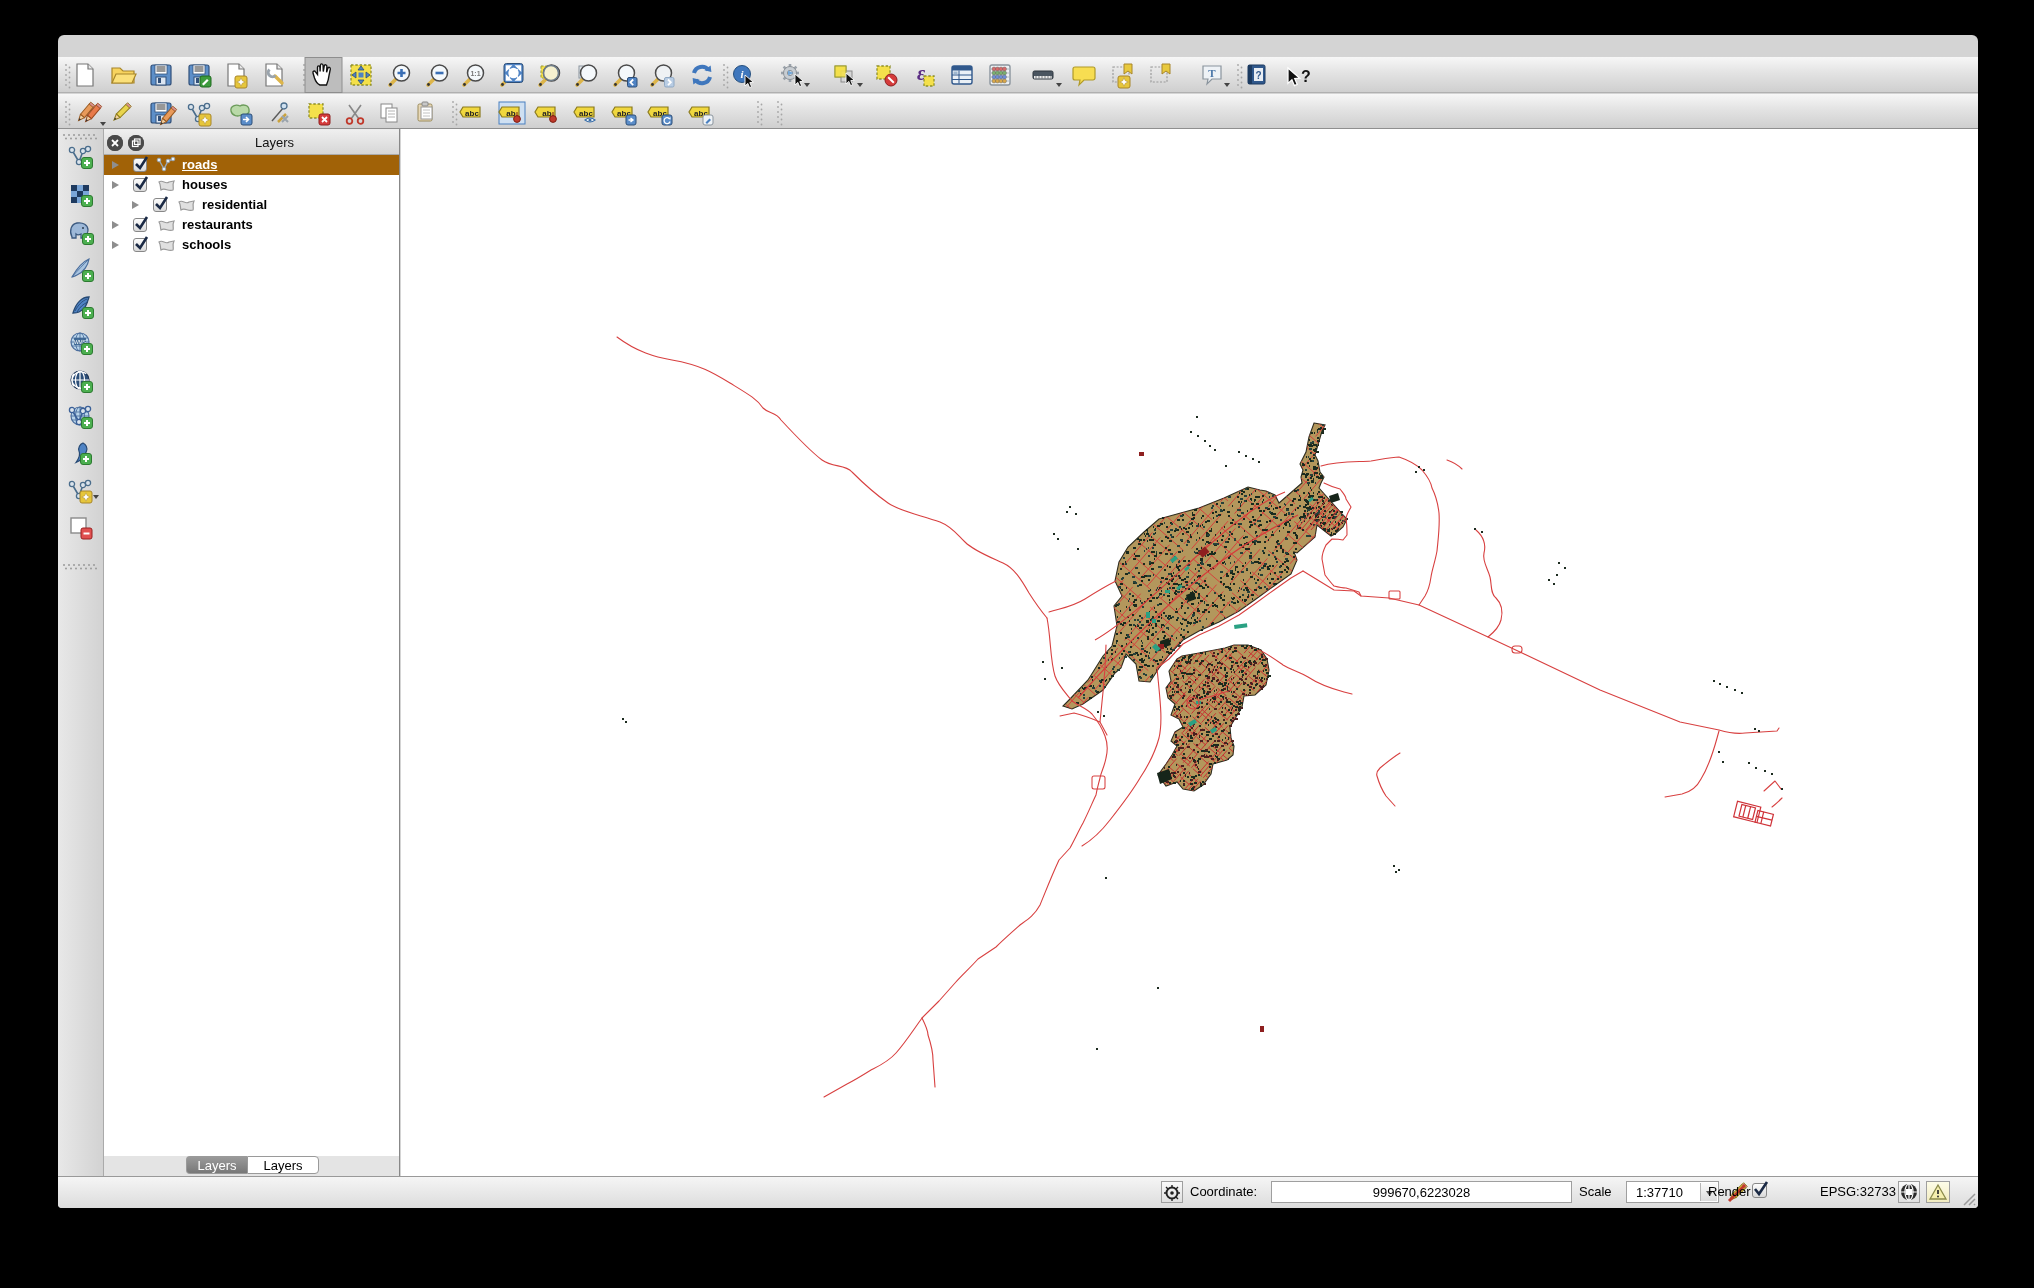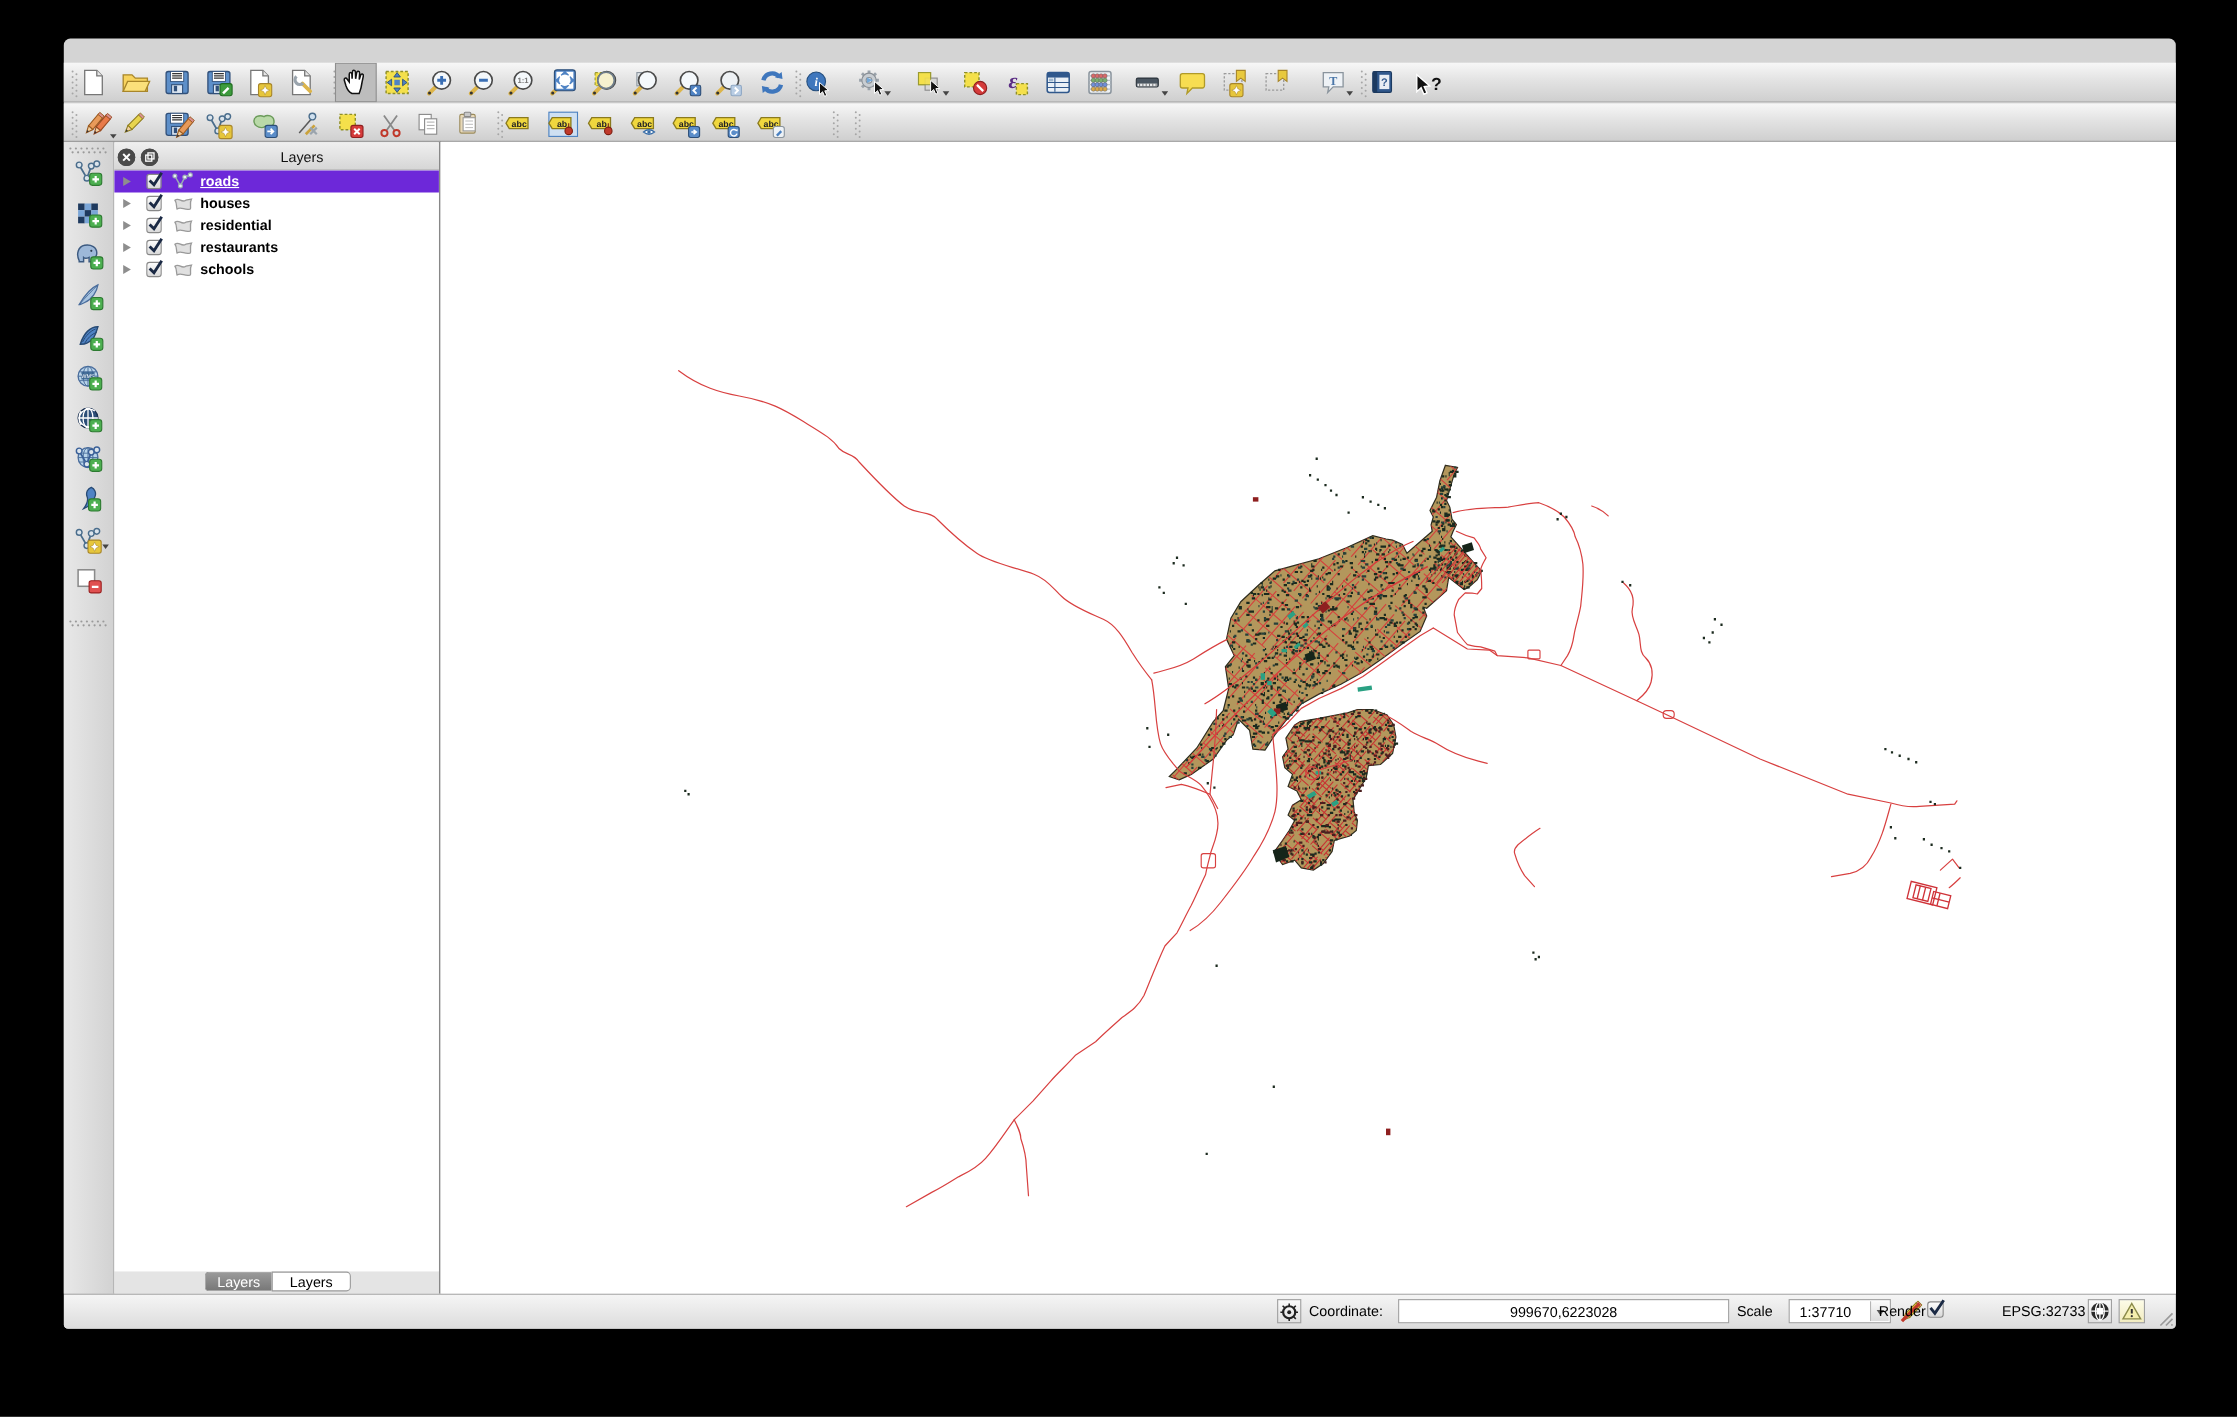--- a/index.html
+++ b/index.html
@@ -554,21 +554,21 @@
             <path d="M5,5 l6,6 m0,-6 l-6,6" stroke="#fff" stroke-width="1.8"></path>
           </svg></div>
         <div class="pbtn" style="left:24px"><svg width="16" height="16">
             <circle cx="8" cy="8" r="8" fill="#4a4a4a"></circle>
             <rect x="4.5" y="6" width="5.5" height="5.5" fill="none" stroke="#fff" stroke-width="1.2"></rect>
             <rect x="6.5" y="4" width="5.5" height="5.5" fill="none" stroke="#fff" stroke-width="1.2"></rect>
           </svg></div>
         <div id="ptitle">Layers</div>
       </div>
       <div id="pbody">
-        <div class="lrow" style="top:0px;background:#6d28d9;">
+        <div class="lrow" style="top:0px;background:#a16207;">
           <div class="expander"></div>
           <div class="cb">
             <svg width="18" height="18" style="position:absolute;left:-2px;top:-4px">
               <path d="M4,9 L8,13 L15,2" fill="none" stroke="#1b2a45" stroke-width="2.6"></path>
             </svg>
           </div>
           <svg width="22" height="18" style="position:absolute;left:52px;top:1px">
             <path d="M3,4 L8,13 L12,5 L17,3" fill="none" stroke="#9aa8b5" stroke-width="1.4"></path>
             <g fill="#e8eef4" stroke="#9aa8b5">
               <circle cx="3" cy="4" r="1.8"></circle>
@@ -584,21 +584,21 @@
           <div class="cb">
             <svg width="18" height="18" style="position:absolute;left:-2px;top:-4px">
               <path d="M4,9 L8,13 L15,2" fill="none" stroke="#1b2a45" stroke-width="2.6"></path>
             </svg>
           </div>
           <svg width="22" height="18" style="position:absolute;left:52px;top:2px">
             <path d="M3,5 C7,2 9,8 13,5 L18,4 C16,8 18,11 17,13 C12,15 9,10 5,13 C4,10 5,8 3,5 z" fill="#e0e0e0" stroke="#9a9a9a" stroke-width="1.2"></path>
           </svg>
           <div class="lname" style="">houses</div>
         </div>
-        <div class="lrow" style="top:40px;">
+        <div class="lrow" style="top:40px;margin-left:20px;">
           <div class="expander"></div>
           <div class="cb">
             <svg width="18" height="18" style="position:absolute;left:-2px;top:-4px">
               <path d="M4,9 L8,13 L15,2" fill="none" stroke="#1b2a45" stroke-width="2.6"></path>
             </svg>
           </div>
           <svg width="22" height="18" style="position:absolute;left:52px;top:2px">
             <path d="M3,5 C7,2 9,8 13,5 L18,4 C16,8 18,11 17,13 C12,15 9,10 5,13 C4,10 5,8 3,5 z" fill="#e0e0e0" stroke="#9a9a9a" stroke-width="1.2"></path>
           </svg>
           <div class="lname" style="">residential</div>

